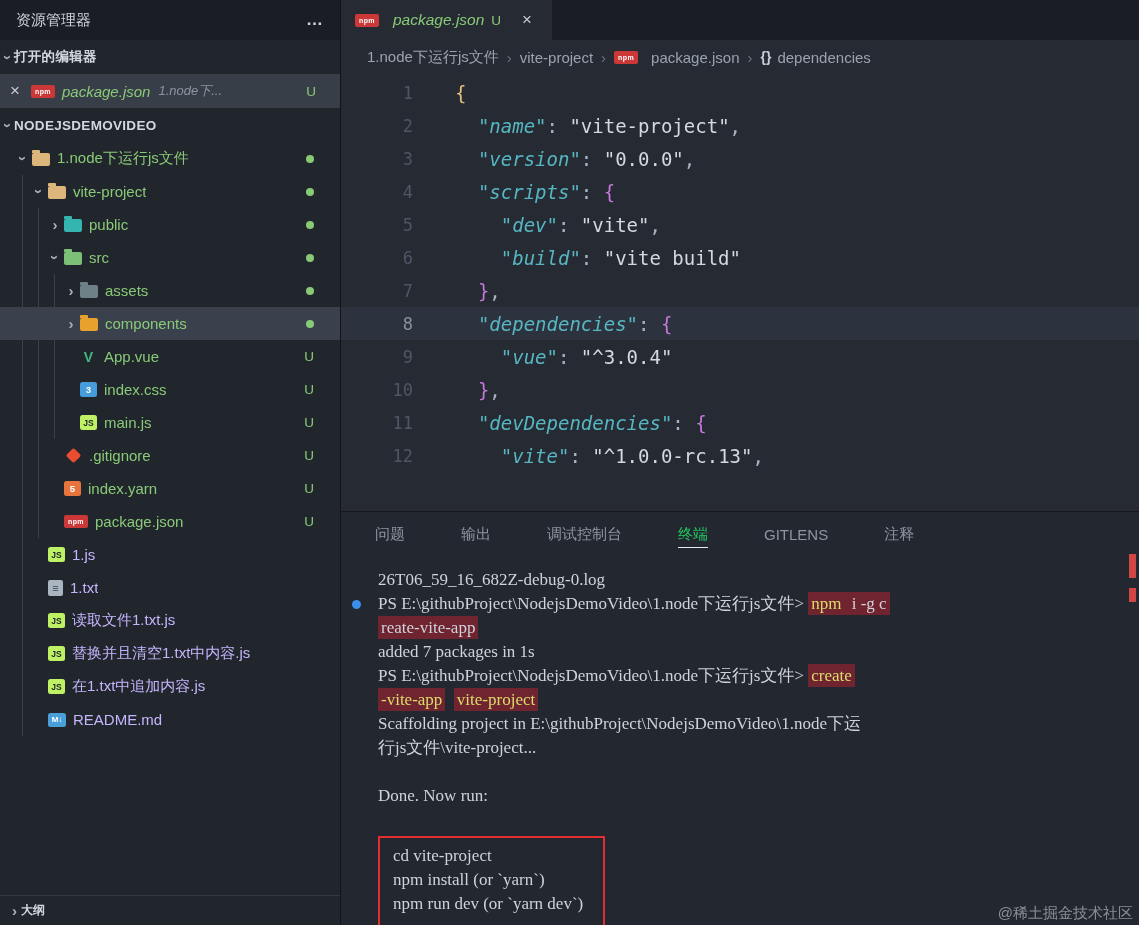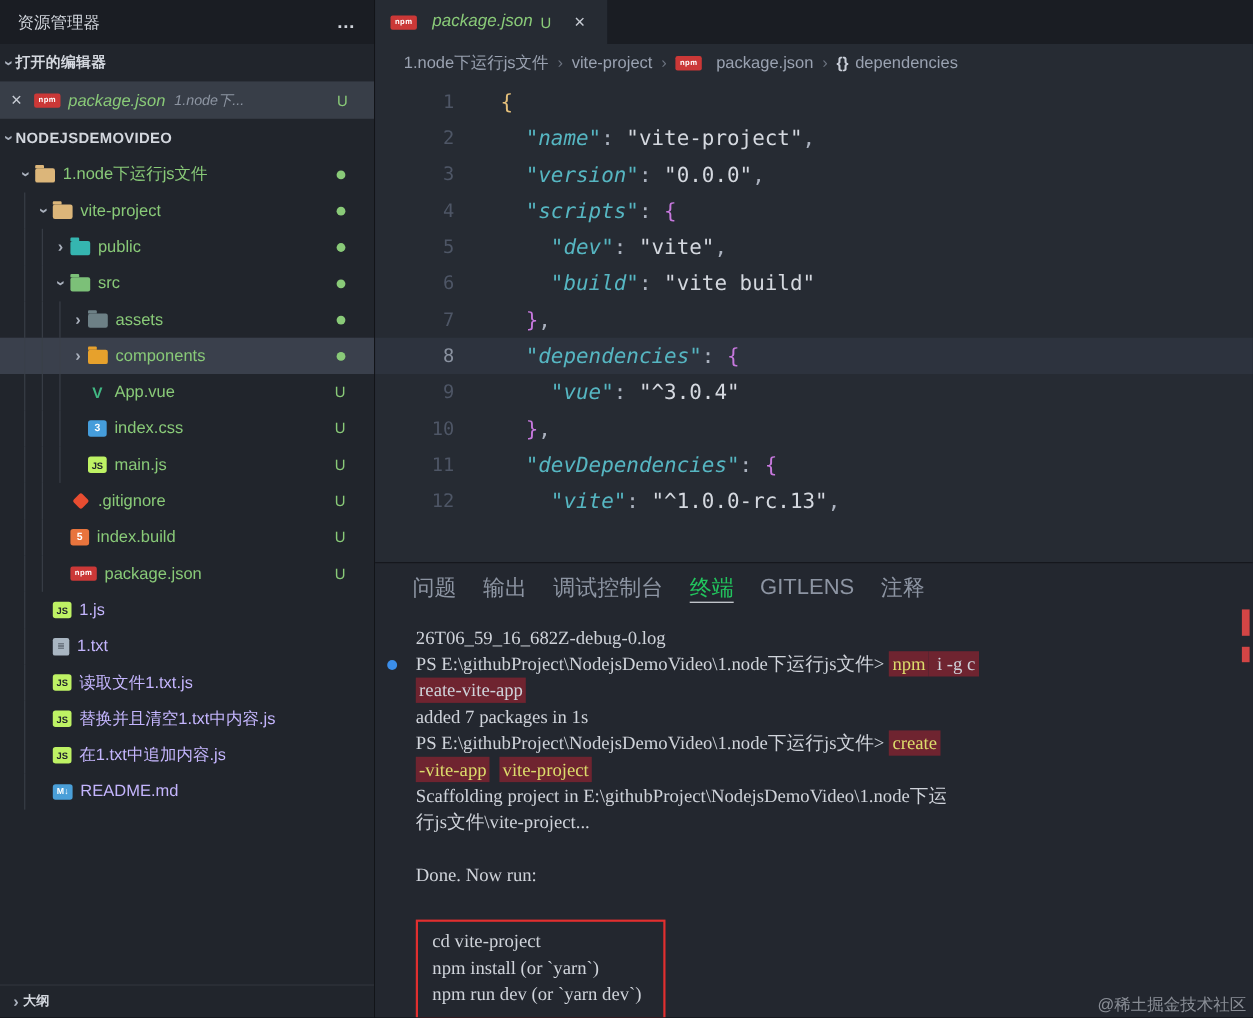--- a/index.html
+++ b/index.html
@@ -90,22 +90,22 @@
   .tk-pun{color:var(--punct)}
   .tk-b1{color:var(--brace-gold)}
   .tk-b2{color:var(--brace-pink)}
   .lens-row{height:29px;display:flex;align-items:center;padding-left:114px;color:#848b97;font-size:15px;cursor:pointer}
   .lens-row::before{content:"";width:0;height:0;border-left:8px solid #848b97;
     border-top:5px solid transparent;border-bottom:5px solid transparent;margin:0 8px 0 22px}
 
   
   .panel{position:absolute;left:0;right:0;top:511px;bottom:0;background:var(--bg-panel);
     border-top:1px solid #15171c}
-  .panel-tabs{height:44px;display:flex;align-items:flex-end;padding-left:34px;gap:24px;
-    font-size:20px;color:#8d95a3}
+  .panel-tabs{height:44px;display:flex;align-items:flex-end;padding-left:34px;gap:56px;
+    font-size:15px;color:#8d95a3}
   .panel-tab{cursor:pointer;height:100%;display:flex;align-items:center;position:relative;white-space:nowrap}
   .panel-tab.active{color:#22c55e}
   .panel-tab.active::after{content:"";position:absolute;left:0;right:0;bottom:8px;border-bottom:1.5px solid #e8ebf0}
   .terminal{position:absolute;top:48px;left:0;right:16px;bottom:0;padding:8px 0 0 37px;
     font-family:Liberation Serif, serif;font-size:17px;color:var(--terminal-fg);overflow:hidden;cursor:text}
   .term-line{height:24px;line-height:24px;white-space:pre;position:relative}
   .term-line .hl{background:var(--red-highlight-bg);padding:2px 3px}
   .c-yellow{color:var(--terminal-yellow)}
   .blue-dot{position:absolute;left:-26px;top:8px;width:9px;height:9px;border-radius:50%;background:var(--blue-dot)}
   .term-box{display:inline-block;border:2.5px solid var(--annotation-red);padding:6px 20px 9px 13px;margin-top:4px}
@@ -220,21 +220,21 @@
           <span class="chev-slot"></span>
           <span class="fico git"></span>
           <span class="tree-label green">.gitignore</span>
           <span class="badge-u">U</span>
         </div>
         <div class="tree-row">
           <span class="guide"></span>
           <span class="guide"></span>
           <span class="chev-slot"></span>
           <span class="fico html">5</span>
-          <span class="tree-label green">index.build</span>
+          <span class="tree-label green">index.yarn</span>
           <span class="badge-u">U</span>
         </div>
         <div class="tree-row">
           <span class="guide"></span>
           <span class="guide"></span>
           <span class="chev-slot"></span>
           <span class="fico npm">npm</span>
           <span class="tree-label green">package.json</span>
           <span class="badge-u">U</span>
         </div>

